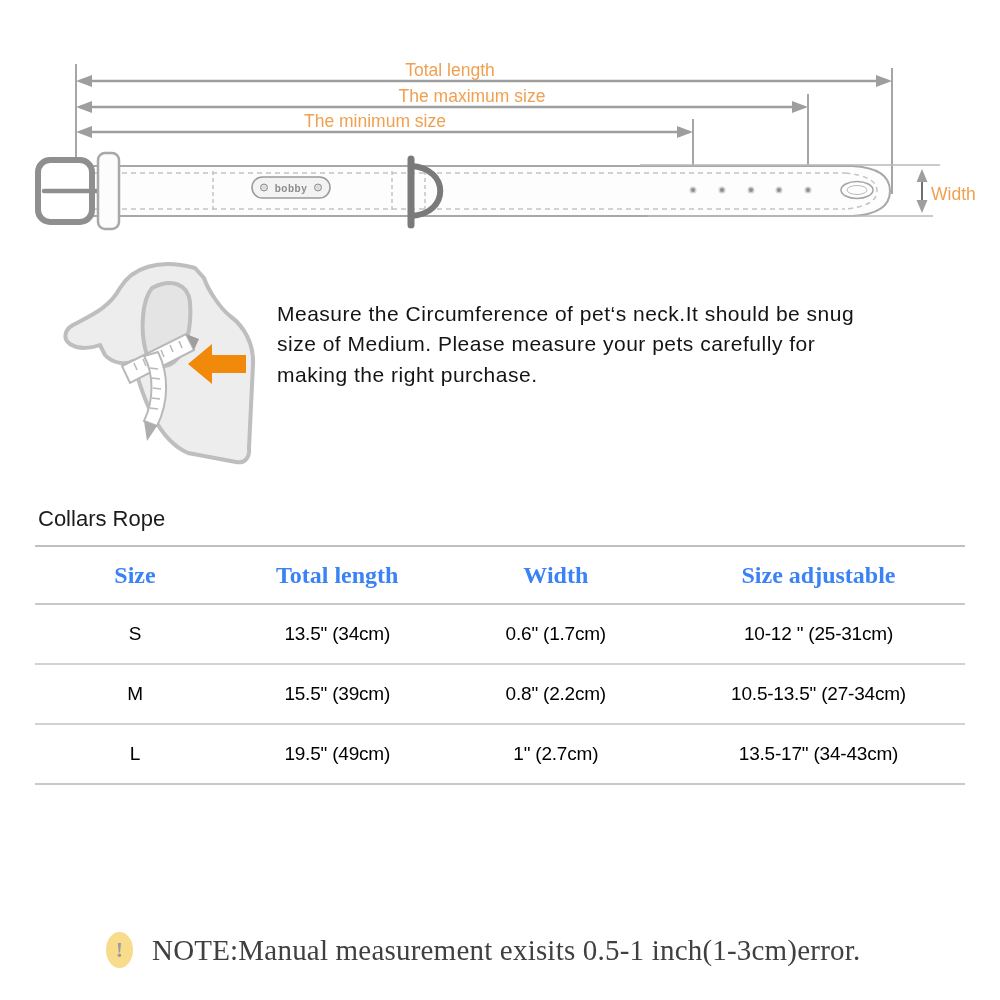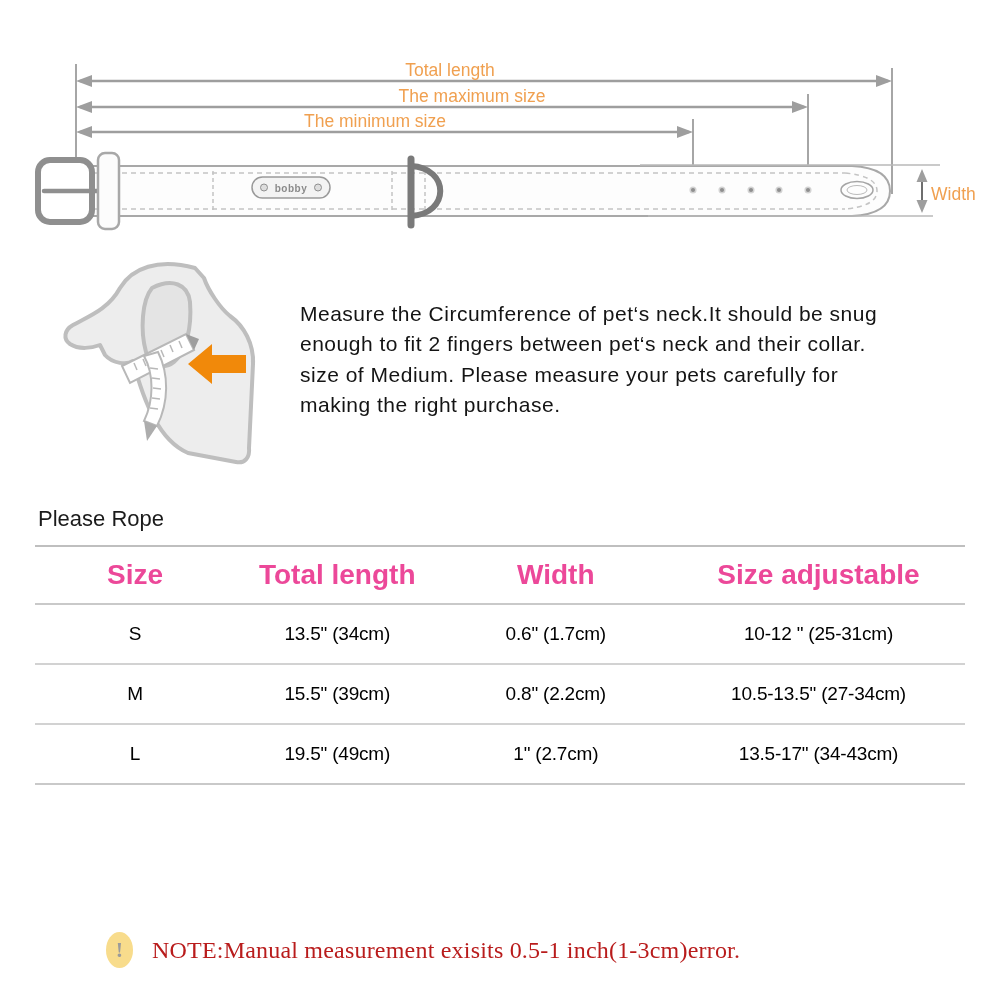--- a/index.html
+++ b/index.html
@@ -2,39 +2,39 @@
 <html><head>
 <meta charset="utf-8">
 <style>
   html,body{margin:0;padding:0;background:#ffffff;}
   body{width:1000px;height:1000px;position:relative;font-family:"Liberation Sans",sans-serif;}
   .page{position:absolute;inset:0;background:#fff;overflow:hidden;}
 
   .collar-diagram{position:absolute;left:0;top:0;}
   .dog-figure{position:absolute;left:40px;top:256px;}
 
-  .instructions{position:absolute;left:300px;top:299px;width:665px;
+  .instructions{position:absolute;left:277px;top:299px;width:665px;
     font-size:21px;line-height:30.3px;color:#141414;letter-spacing:0.5px;}
 
   .table-title{position:absolute;left:38px;top:506px;font-size:22px;color:#1b1b1b;}
 
   .size-table{position:absolute;left:35px;top:545px;width:930px;
     border-collapse:collapse;table-layout:fixed;}
   .size-table thead tr{border-top:2px solid #bfbfbf;border-bottom:2px solid #c9c9c9;}
   .size-table tbody tr{border-bottom:2px solid #d2d2d2;}
   .size-table tbody tr:last-child{border-bottom:2px solid #c9c9c9;}
-  .size-table th{font-size:28px;font-weight:bold;color:#ec4899;height:56px;text-align:center;padding:0;}
+  .size-table th{font-size:24px;font-weight:bold;color:#3b82f6;height:56px;text-align:center;padding:0;font-family:Liberation Serif, serif;}
   .size-table td{font-size:19px;color:#000;height:58px;text-align:center;padding:0;letter-spacing:-0.2px;}
   .col-size{width:21.5%}.col-total{width:22%}.col-width{width:25%}.col-neck{width:31.5%}
 
   .note{position:absolute;left:106px;top:932px;display:flex;align-items:center;}
   .note-icon{width:27px;height:36px;border-radius:50%;background:#F8DC8C;color:#9b9b9b;
     display:flex;align-items:center;justify-content:center;flex:0 0 auto;
     font-family:"Liberation Serif",serif;font-weight:bold;font-size:22px;margin-right:19px;}
-  .note-text{font-family:"Liberation Serif",serif;font-size:24px;color:#b91c1c;letter-spacing:0.2px;white-space:nowrap;}
+  .note-text{font-family:"Liberation Serif",serif;font-size:29px;color:#404040;letter-spacing:0.2px;white-space:nowrap;}
 
   text{font-family:"Liberation Sans",sans-serif;}
 </style>
 </head>
 <body>
 
 <div class="page">
 
   <svg class="collar-diagram" width="1000" height="252" viewBox="0 0 1000 252">
 
@@ -145,26 +145,25 @@
         <line x1="110" y1="152" x2="118" y2="153"></line>
       </g>
       <polygon points="104,165 117,170 107,185" fill="#ADADAD"></polygon>
       <polygon points="146,78 154,94 159,83" fill="#9E9E9E"></polygon>
     </g>
     <polygon points="148,108 172,88 172,99 206,99 206,117 172,117 172,128" fill="#F1890A"></polygon>
   </svg>
 
   <div class="instructions">
     <div>Measure the Circumference of pet‘s neck.It should be snug</div>
-    <div>enough to fit 2 fingers between pet‘s neck and their collar.</div>
     <div>size of Medium. Please measure your pets carefully for</div>
     <div>making the right purchase.</div>
   </div>
 
-  <div class="table-title">Please Rope</div>
+  <div class="table-title">Collars Rope</div>
 
   <table class="size-table">
     <colgroup>
       <col class="col-size">
         <col class="col-total">
         <col class="col-width">
         <col class="col-neck">
     </colgroup>
     <thead>
       <tr>

